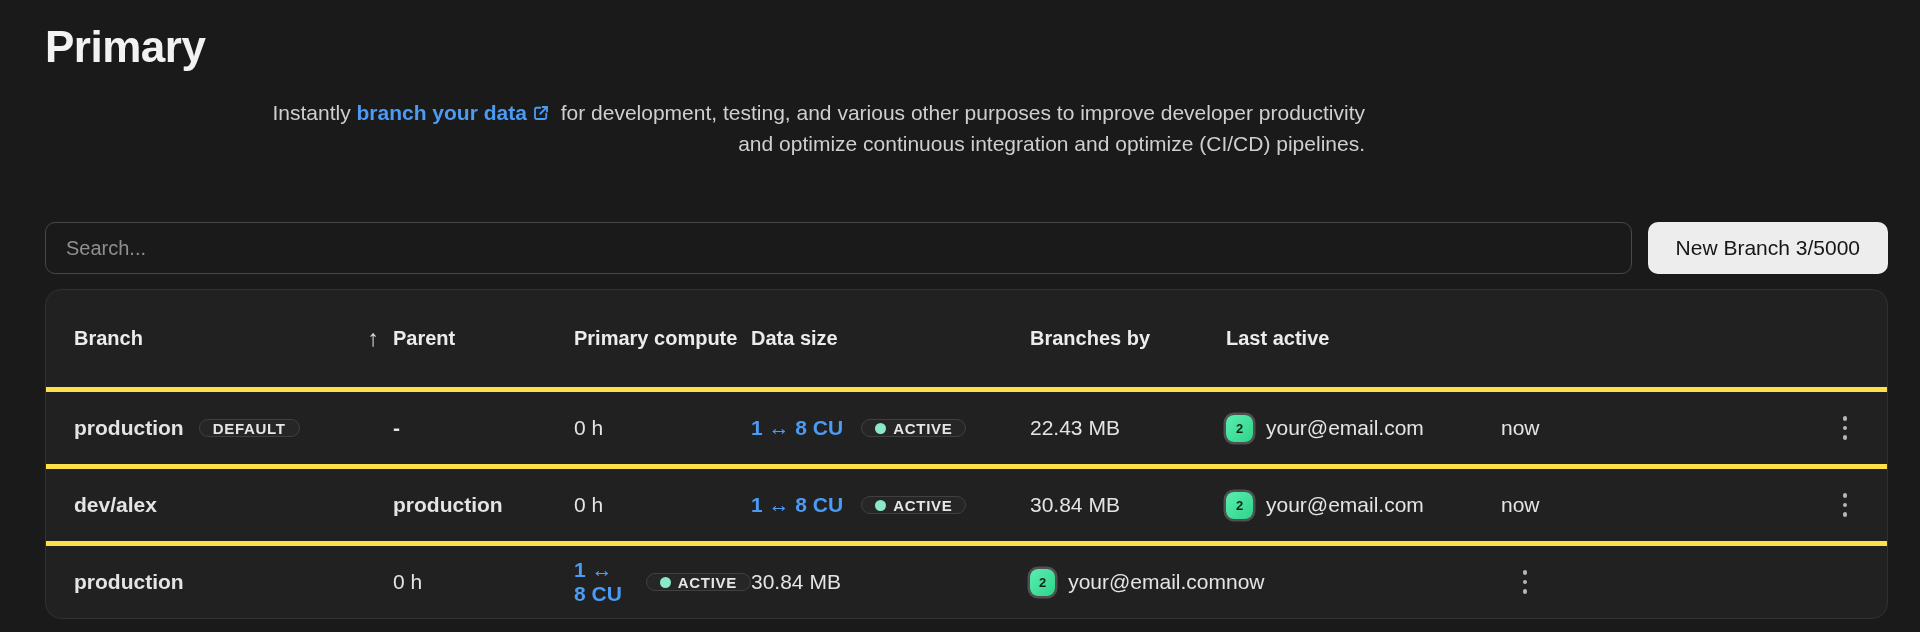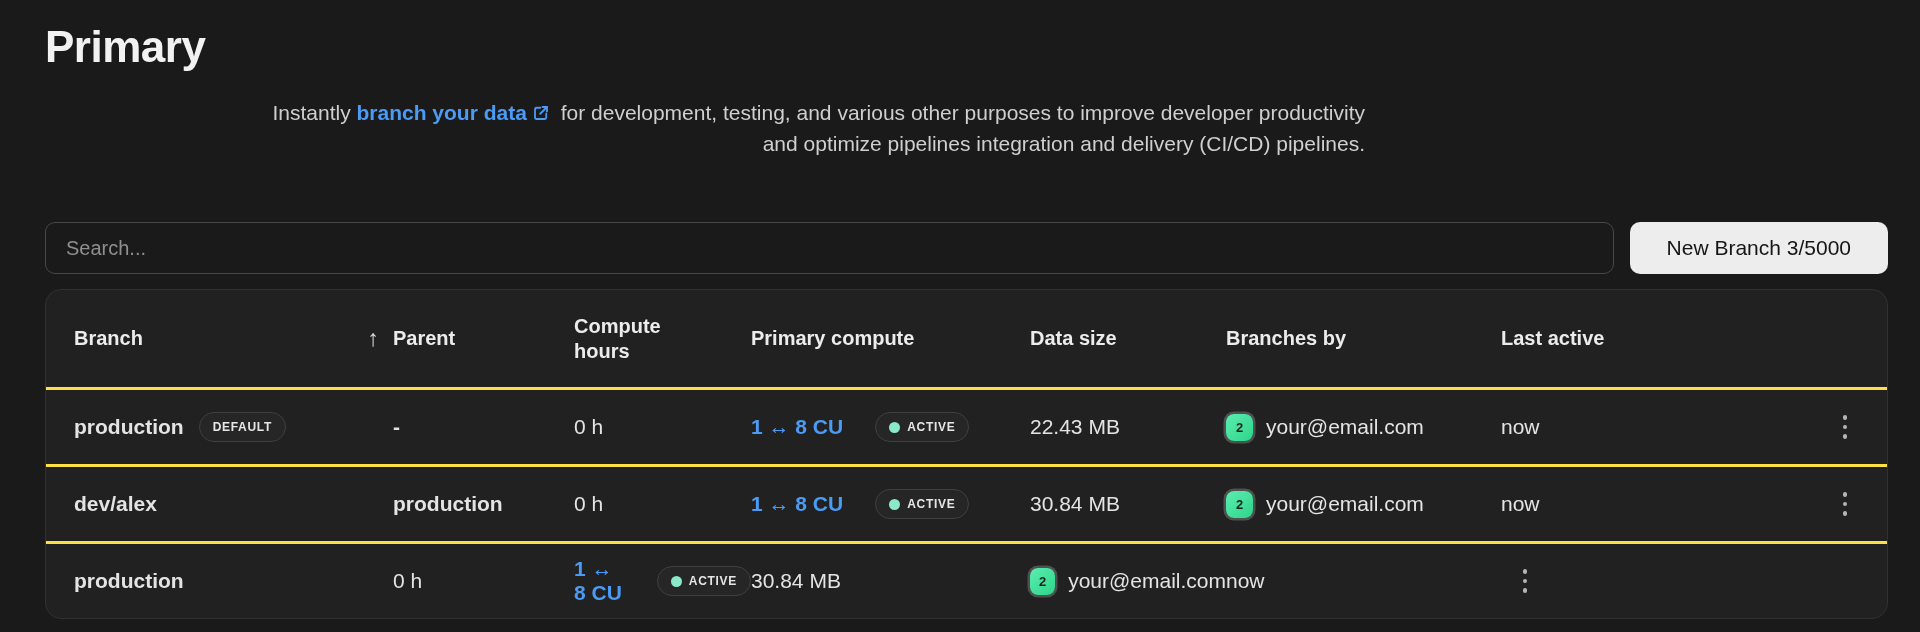--- a/index.html
+++ b/index.html
@@ -49,21 +49,21 @@
     border-radius: 10px;
     padding: 0 20px;
     font-size: 20px;
     font-family: inherit;
     color: #e8e8e8;
     outline: none;
   }
   .search-input::placeholder { color: #8f8f8f; }
   .new-branch-btn {
     height: 52px;
-    padding: 0 37px;
+    padding: 0 28px;
     background: var(--button-bg, #ededed);
     color: #161616;
     border: none;
     border-radius: 10px;
     font-size: 21px;
     font-weight: 500;
     font-family: inherit;
     white-space: nowrap;
     cursor: pointer;
   }
@@ -87,41 +87,41 @@
     font-weight: 700;
     color: #ececec;
     display: flex;
     align-items: center;
     cursor: pointer;
   }
   .th .hours-wrap { display: inline-block; max-width: 112px; line-height: 25px; }
   .th-branch { justify-content: space-between; padding-right: 14px; }
   .sort-arrow { font-size: 23px; font-weight: 400; color: #dcdcdc; }
 
-  .trow { height: 77px; border-top: 3px solid #fde047; }
+  .trow { height: 77px; border-top: 5px solid #fde047; }
   .cell { font-size: 21px; color: #e4e4e4; display: flex; align-items: center; }
   .bold { font-weight: 700; }
 
   .branch-cell { gap: 15px; }
   .pill {
     display: inline-flex;
     align-items: center;
     gap: 7px;
-    height: 30px;
+    height: 18px;
     padding: 0 13px;
     border: 1px solid #404040;
     background: #262626;
     border-radius: 999px;
-    font-size: 12px;
+    font-size: 15px;
     font-weight: 600;
     letter-spacing: 0.7px;
     color: #e6e6e6;
     white-space: nowrap;
   }
-  .compute-cell { gap: 32px; }
+  .compute-cell { gap: 18px; }
   .compute-link {
     color: var(--accent-blue, #4b9bf5);
     font-weight: 600;
     cursor: pointer;
   }
   .status-dot {
     width: 11px; height: 11px; border-radius: 50%;
     background: var(--mint, #8be9c8);
     display: inline-block;
   }
@@ -162,38 +162,35 @@
 <div class="page">
 
   <h1 class="page-title">Primary</h1>
 
   <p class="description">
     <span>Instantly </span><a class="doc-link">branch your data</a><span class="ext-icon"><svg width="18" height="18" viewBox="0 0 24 24" fill="none" stroke="#4b9bf5" stroke-width="2.4" stroke-linecap="round" stroke-linejoin="round">
           <path d="M19 13v5a2 2 0 0 1-2 2H6a2 2 0 0 1-2-2V7a2 2 0 0 1 2-2h5"></path>
           <path d="M14 4h6v6"></path>
           <path d="M20 4 11 13"></path>
         </svg></span><span> for development, testing, and various other purposes to improve developer productivity</span>
-    <span class="line2">and optimize pipelines integration and delivery (CI/CD) pipelines.</span>
+    <span class="line2">and optimize continuous integration and optimize (CI/CD) pipelines.</span>
   </p>
 
   <div class="search-row">
     <input class="search-input" type="text" placeholder="Search..." style="">
     <button class="new-branch-btn">New Branch 3/5000</button>
   </div>
 
   <div class="card">
     <div class="grid-row thead">
       <div class="th th-branch">
         <span>Branch</span>
         <span class="sort-arrow">↑</span>
       </div>
       <div class="th">Parent</div>
-      <div class="th">
-        <span class="hours-wrap">Compute hours</span>
-      </div>
       <div class="th">Primary compute</div>
       <div class="th">Data size</div>
       <div class="th">Branches by</div>
       <div class="th">Last active</div>
       <div class="th"></div>
     </div>
 
     <div>
         <div class="grid-row trow">
     <div class="cell branch-cell">

